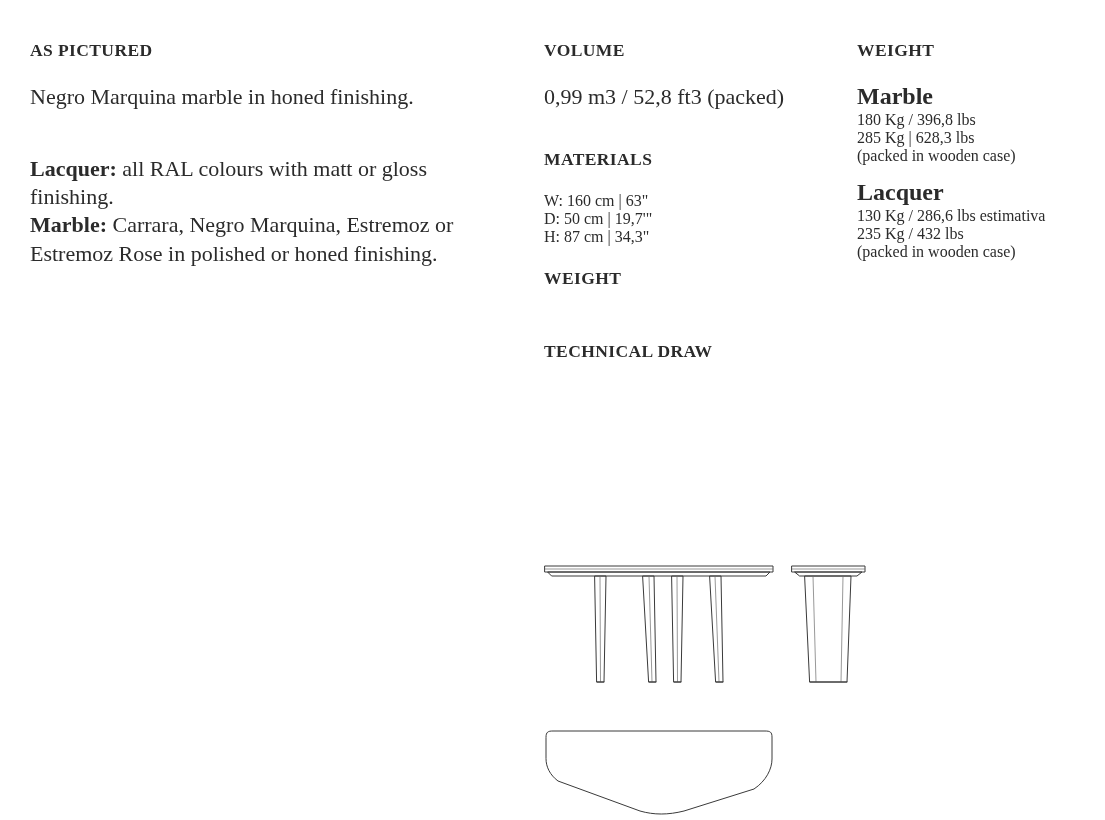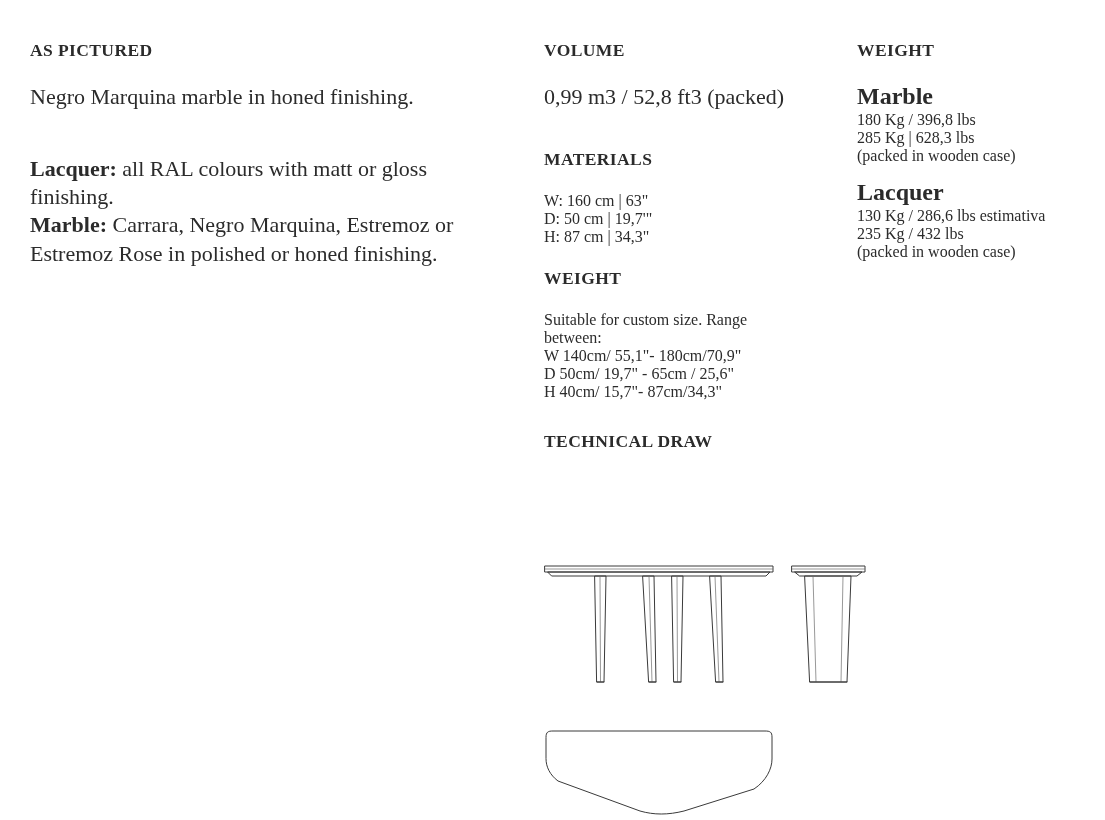--- a/index.html
+++ b/index.html
@@ -101,27 +101,20 @@
     <h2 class="section">MATERIALS</h2>
     <div class="gap-md"></div>
     <div class="lines">
       <div class="body">W: 160 cm | 63"</div>
       <div class="body">D: 50 cm | 19,7'"</div>
       <div class="body">H: 87 cm | 34,3"</div>
     </div>
     <div class="gap-md"></div>
     <h2 class="section">WEIGHT</h2>
     <div class="gap-md"></div>
-    <div class="lines">
-      <div class="body">Suitable for custom size. Range</div>
-      <div class="body">between:</div>
-      <div class="body">W 140cm/ 55,1"- 180cm/70,9"</div>
-      <div class="body">D 50cm/ 19,7" - 65cm / 25,6"</div>
-      <div class="body">H 40cm/ 15,7"- 87cm/34,3"</div>
-    </div>
     <div class="gap-lg"></div>
     <h2 class="section">TECHNICAL DRAW</h2>
   </div>
 
   <div class="col col-right">
     <h2 class="section">WEIGHT</h2>
     <div class="gap-md"></div>
     <div class="subhead">Marble</div>
     <div class="lines">
       <div class="body">180 Kg / 396,8 lbs</div>

